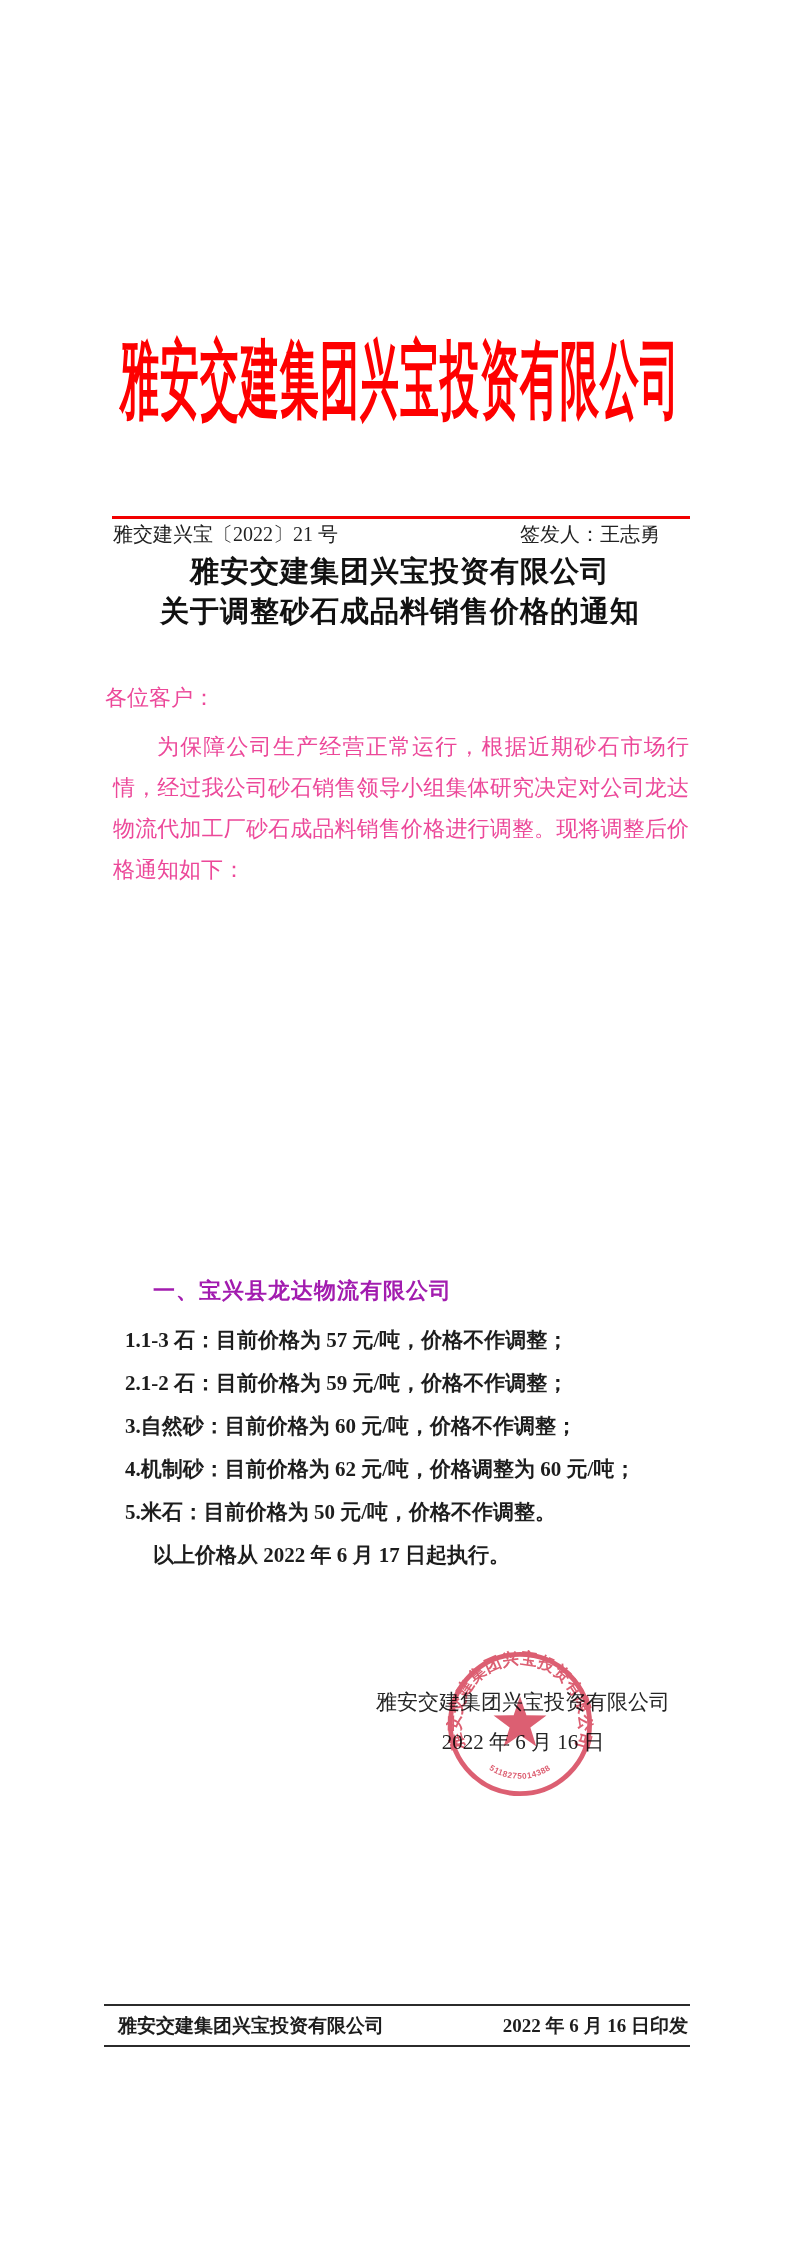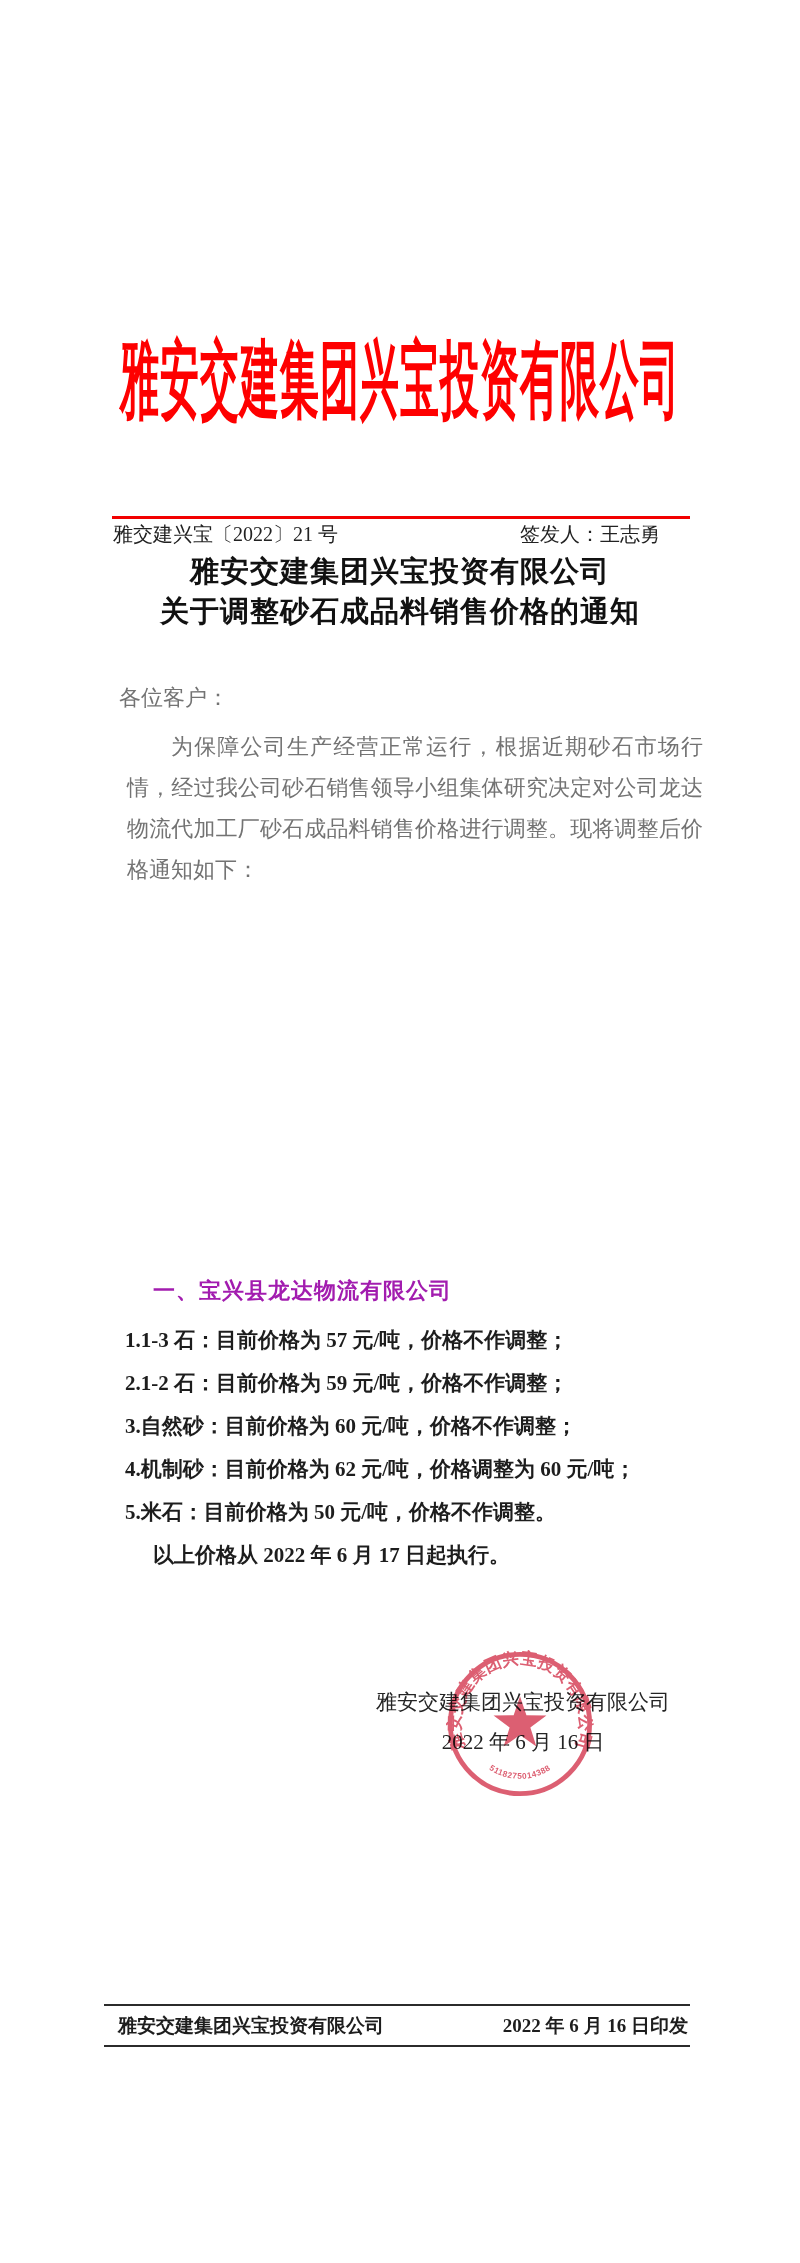--- a/index.html
+++ b/index.html
@@ -34,22 +34,22 @@
 
   
   #doc-title {
     top:551px; left:100px; width:600px;
     text-align:center; font-size:29px; font-weight:bold;
     line-height:40px; color:#111; letter-spacing:1px;
   }
 
   
   #body-block {
-    top:677px; left:119px; width:592px;
-    font-size:22px; line-height:41px; color:#737373;
+    top:677px; left:105px; width:592px;
+    font-size:22px; line-height:41px; color:#ec4899;
   }
   #body-block .salutation { margin:0; }
   #body-block .para { text-indent:2em; text-align:justify; margin:8px; }
 
   
   #section-block { top:1276px; left:105px; width:592px; font-size:21px; color:#1d1d1d; }
   #section-block .heading {
     padding-left:48px; font-size:22px; font-weight:bold;
     font-family:"Liberation Sans","DejaVu Sans",sans-serif;
     color:#a21caf; line-height:30px; margin-bottom:13px;

